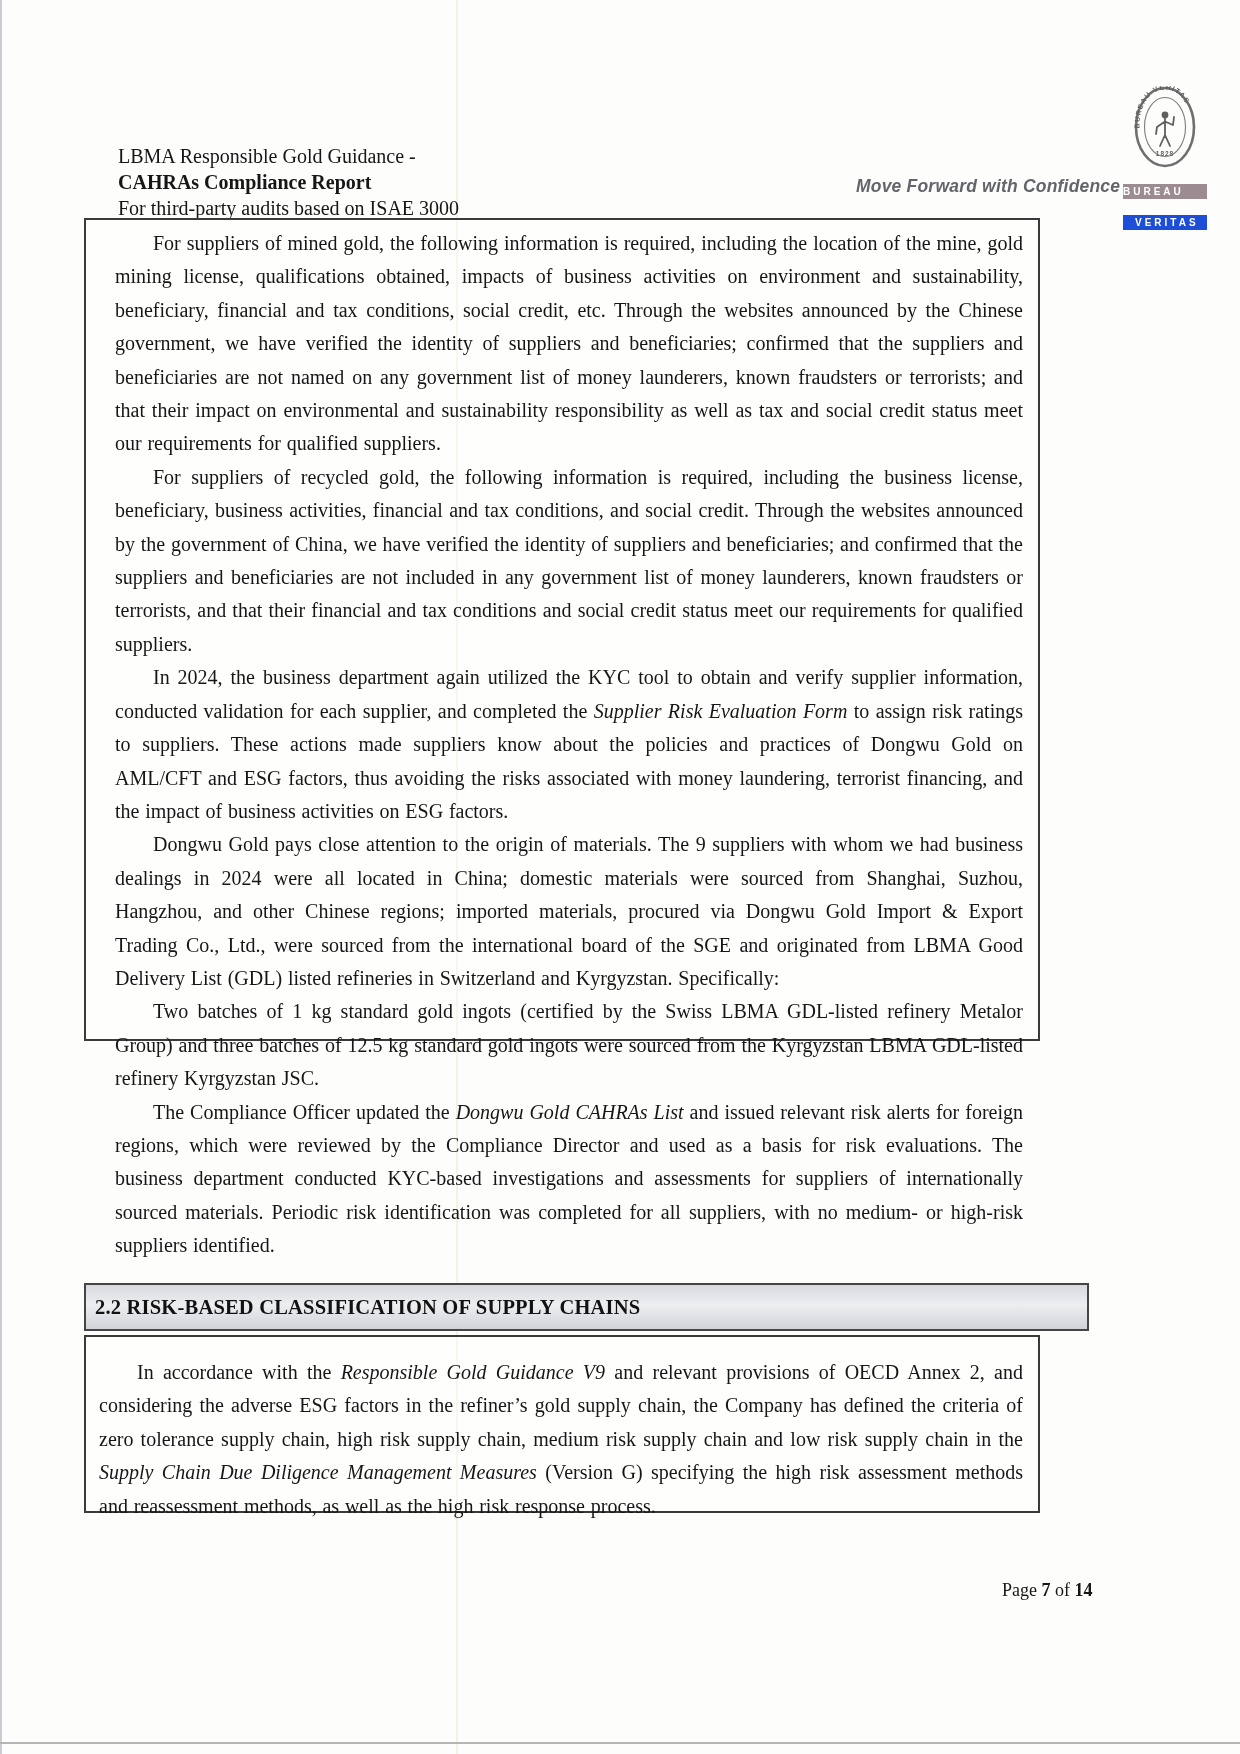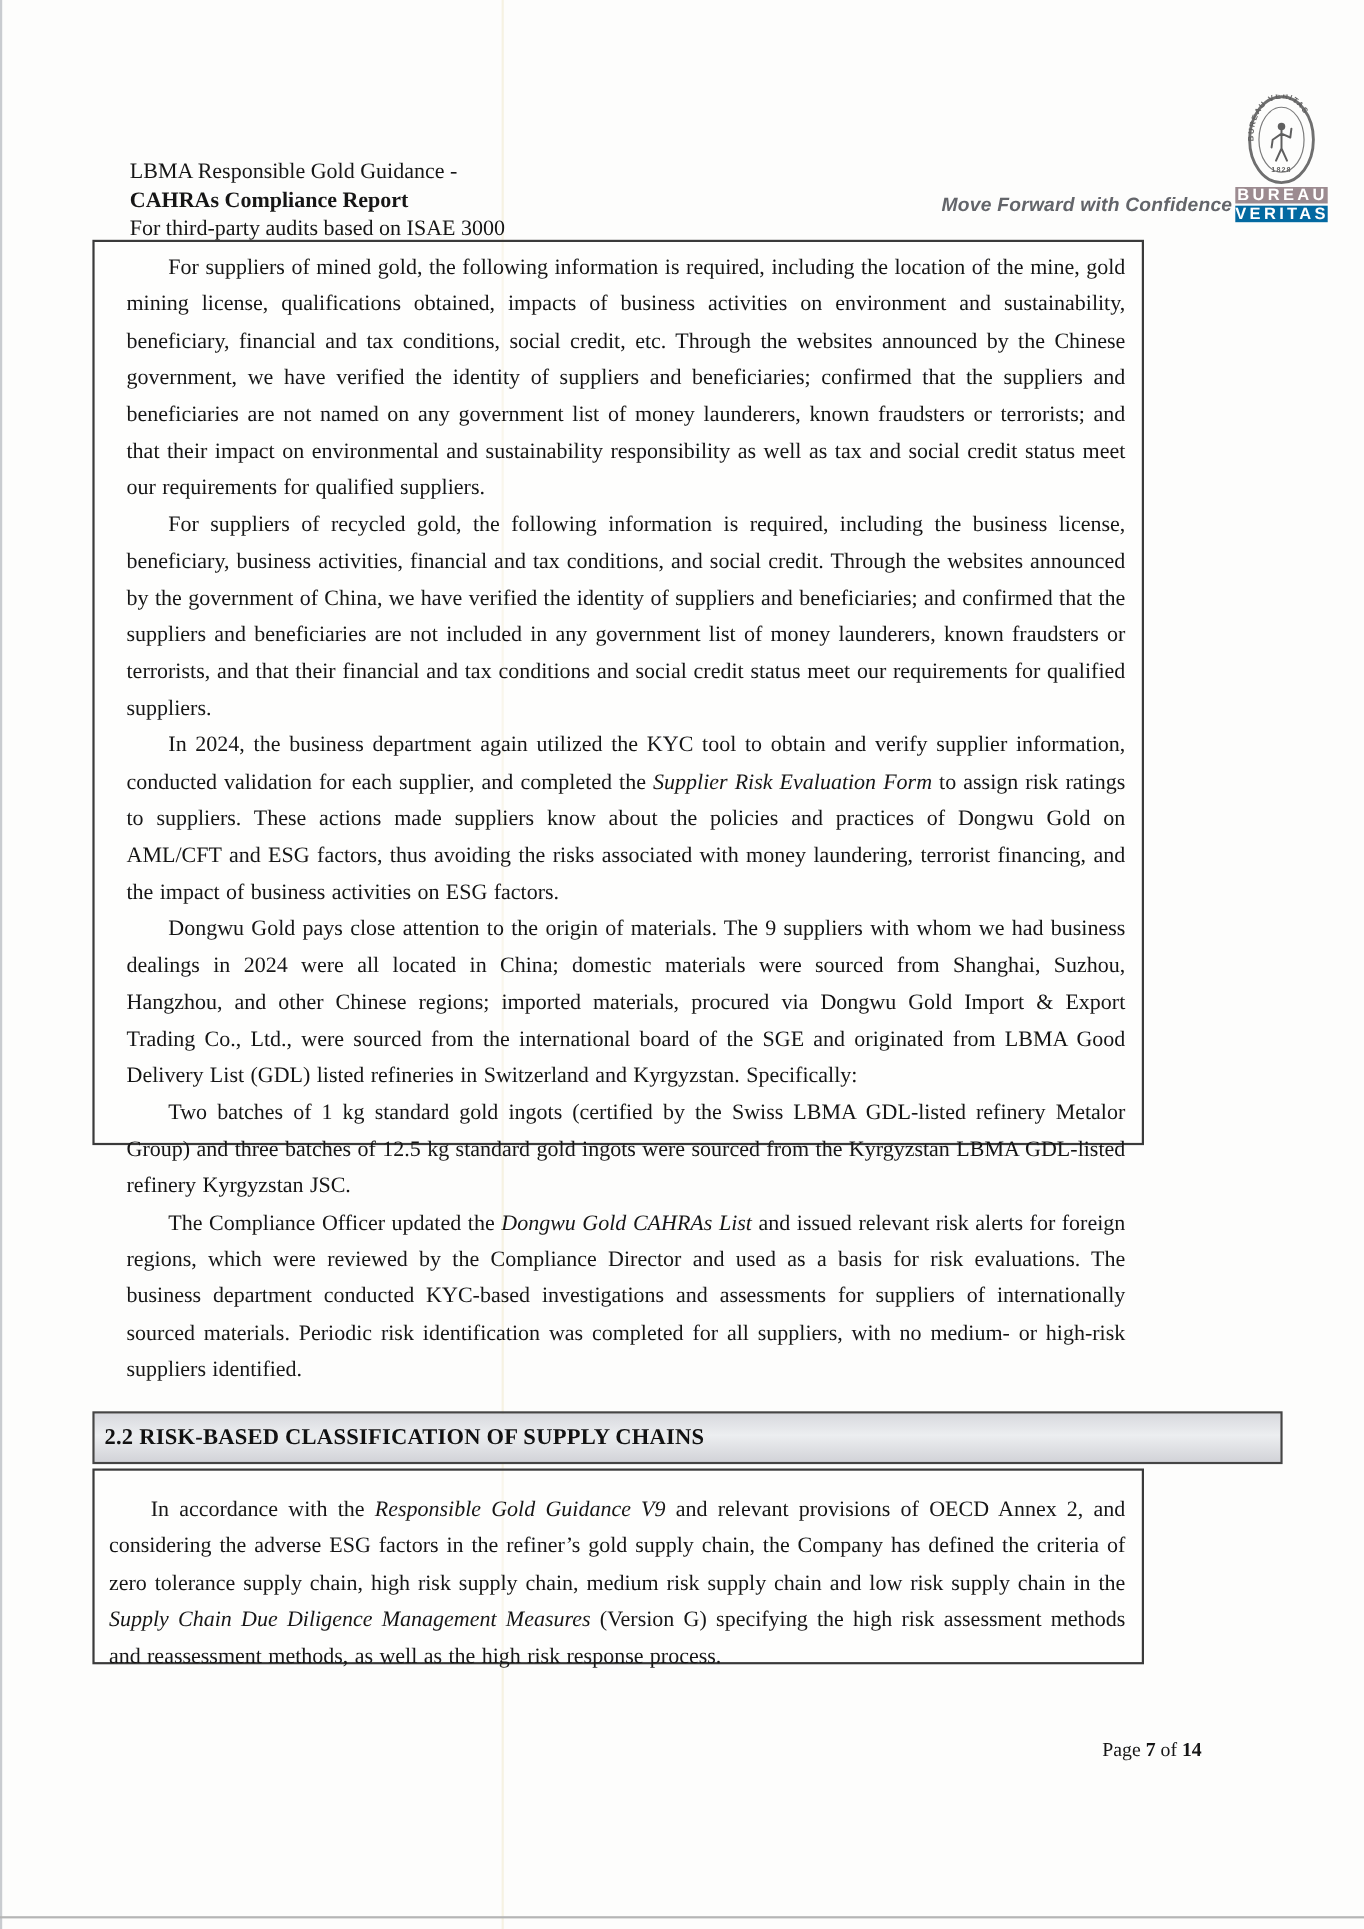--- a/index.html
+++ b/index.html
@@ -16,40 +16,40 @@
   .titleblock{position:absolute;left:118px;top:143px;font-size:20px;line-height:26px;white-space:nowrap;}
   .titleblock .t2{font-weight:bold;}
   .tagline{
     position:absolute;left:856px;top:176px;width:236px;text-align:right;
     font-family:"Liberation Sans", sans-serif;font-style:italic;font-weight:bold;
     font-size:17.5px;color:#63656a;letter-spacing:.2px;white-space:nowrap;
   }
   .logo{position:absolute;left:1123px;top:86px;width:84px;text-align:center;}
   .logo svg{display:block;margin:0 auto;}
   .logo .wordbox{
-    display:block;margin-top:2px;height:15px;line-height:15px;color:#ffffff;
-    font-family:"Liberation Sans", sans-serif;font-weight:bold;font-size:15px;letter-spacing:3px;
-    text-align:right;
+    display:block;margin-top:16px;height:15px;line-height:15px;color:#ffffff;
+    font-family:"Liberation Sans", sans-serif;font-weight:bold;font-size:10px;letter-spacing:3px;
+    text-align:left;
   }
 
   
   .textbox{
     position:absolute;left:84px;width:956px;box-sizing:border-box;
     border:2px solid #3a3a3a;background:rgba(255,255,255,.35);
   }
   .box-main{top:218px;height:823px;padding:7px 15px 8px 29px;}
   .box-section{top:1335px;height:178px;padding:19px 15px 8px 13px;}
   .para-block p{
     margin:0;text-indent:38px;text-align:justify;
     font-size:20px;line-height:33.4px;word-spacing:.04em;
   }
   .para-block p em{font-style:italic;}
 
   .heading-box{
-    position:absolute;left:84px;top:1283px;width:1082px;height:48px;box-sizing:border-box;
+    position:absolute;left:84px;top:1283px;width:1005px;height:48px;box-sizing:border-box;
     border:2px solid #454545;
     background:linear-gradient(#d8d9de, #eceef0 45%, #d2d3d8);
     display:flex;align-items:center;
   }
   .heading-box h2{
     margin:0;padding-left:9px;font-size:20.5px;font-weight:bold;letter-spacing:.2px;
     font-family:"Liberation Serif", serif;color:#121212;
   }
 
   .footer{
@@ -82,21 +82,21 @@
         <path id="arcTop" d="M 8.5,52 A 25.5 35 0 1 1 55.5,52" fill="none"></path>
       </defs>
       <text font-family="Liberation Sans, sans-serif" font-size="7" font-weight="bold" fill="#5f5f5f" letter-spacing="1.2">
         <textPath href="#arcTop" startOffset="8%">BUREAU VERITAS</textPath>
       </text>
       <circle cx="32" cy="29" r="3.4" fill="#5f5f5f"></circle>
       <path d="M32 32.5 L32 49 M32 35.5 L24 41 M32 35.5 L40 39 M40 39 L41 31 M32 49 L27 60 M32 49 L37 60 M24 41 L23 48" stroke="#5f5f5f" stroke-width="1.8" fill="none" stroke-linecap="round"></path>
       <text x="32" y="70" text-anchor="middle" font-family="Liberation Sans, sans-serif" font-size="6.5" font-weight="bold" fill="#5f5f5f" letter-spacing="1">1828</text>
     </svg>
     <span class="wordbox" id="logo-word1" style="background: rgb(156, 139, 144);">BUREAU</span>
-    <span class="wordbox" id="logo-word2" style="background: #0369a1;">VERITAS</span>
+    <span class="wordbox" id="logo-word2" style="background: #1d4ed8; padding-left: 12px;">VERITAS</span>
   </div>
 
   <div class="textbox box-main para-block">
       <p><span>For suppliers of mined gold, the following information is required, including the location of the mine, gold mining license, qualifications obtained, impacts of business activities on environment and sustainability, beneficiary, financial and tax conditions, social credit, etc. Through the websites announced by the Chinese government, we have verified the identity of suppliers and beneficiaries; confirmed that the suppliers and beneficiaries are not named on any government list of money launderers, known fraudsters or terrorists; and that their impact on environmental and sustainability responsibility as well as tax and social credit status meet our requirements for qualified suppliers.</span></p>
       <p><span>For suppliers of recycled gold, the following information is required, including the business license, beneficiary, business activities, financial and tax conditions, and social credit. Through the websites announced by the government of China, we have verified the identity of suppliers and beneficiaries; and confirmed that the suppliers and beneficiaries are not included in any government list of money launderers, known fraudsters or terrorists, and that their financial and tax conditions and social credit status meet our requirements for qualified suppliers.</span></p>
       <p><span>In 2024, the business department again utilized the KYC tool to obtain and verify supplier information, conducted validation for each supplier, and completed the </span><em>Supplier Risk Evaluation Form</em><span> to assign risk ratings to suppliers. These actions made suppliers know about the policies and practices of Dongwu Gold on AML/CFT and ESG factors, thus avoiding the risks associated with money laundering, terrorist financing, and the impact of business activities on ESG factors.</span></p>
       <p><span>Dongwu Gold pays close attention to the origin of materials. The 9 suppliers with whom we had business dealings in 2024 were all located in China; domestic materials were sourced from Shanghai, Suzhou, Hangzhou, and other Chinese regions; imported materials, procured via Dongwu Gold Import &amp; Export Trading Co., Ltd., were sourced from the international board of the SGE and originated from LBMA Good Delivery List (GDL) listed refineries in Switzerland and Kyrgyzstan. Specifically:</span></p>
       <p><span>Two batches of 1 kg standard gold ingots (certified by the Swiss LBMA GDL-listed refinery Metalor Group) and three batches of 12.5 kg standard gold ingots were sourced from the Kyrgyzstan LBMA GDL-listed refinery Kyrgyzstan JSC.</span></p>
       <p><span>The Compliance Officer updated the </span><em>Dongwu Gold CAHRAs List</em><span> and issued relevant risk alerts for foreign regions, which were reviewed by the Compliance Director and used as a basis for risk evaluations. The business department conducted KYC-based investigations and assessments for suppliers of internationally sourced materials. Periodic risk identification was completed for all suppliers, with no medium- or high-risk suppliers identified.</span></p>
     </div>

